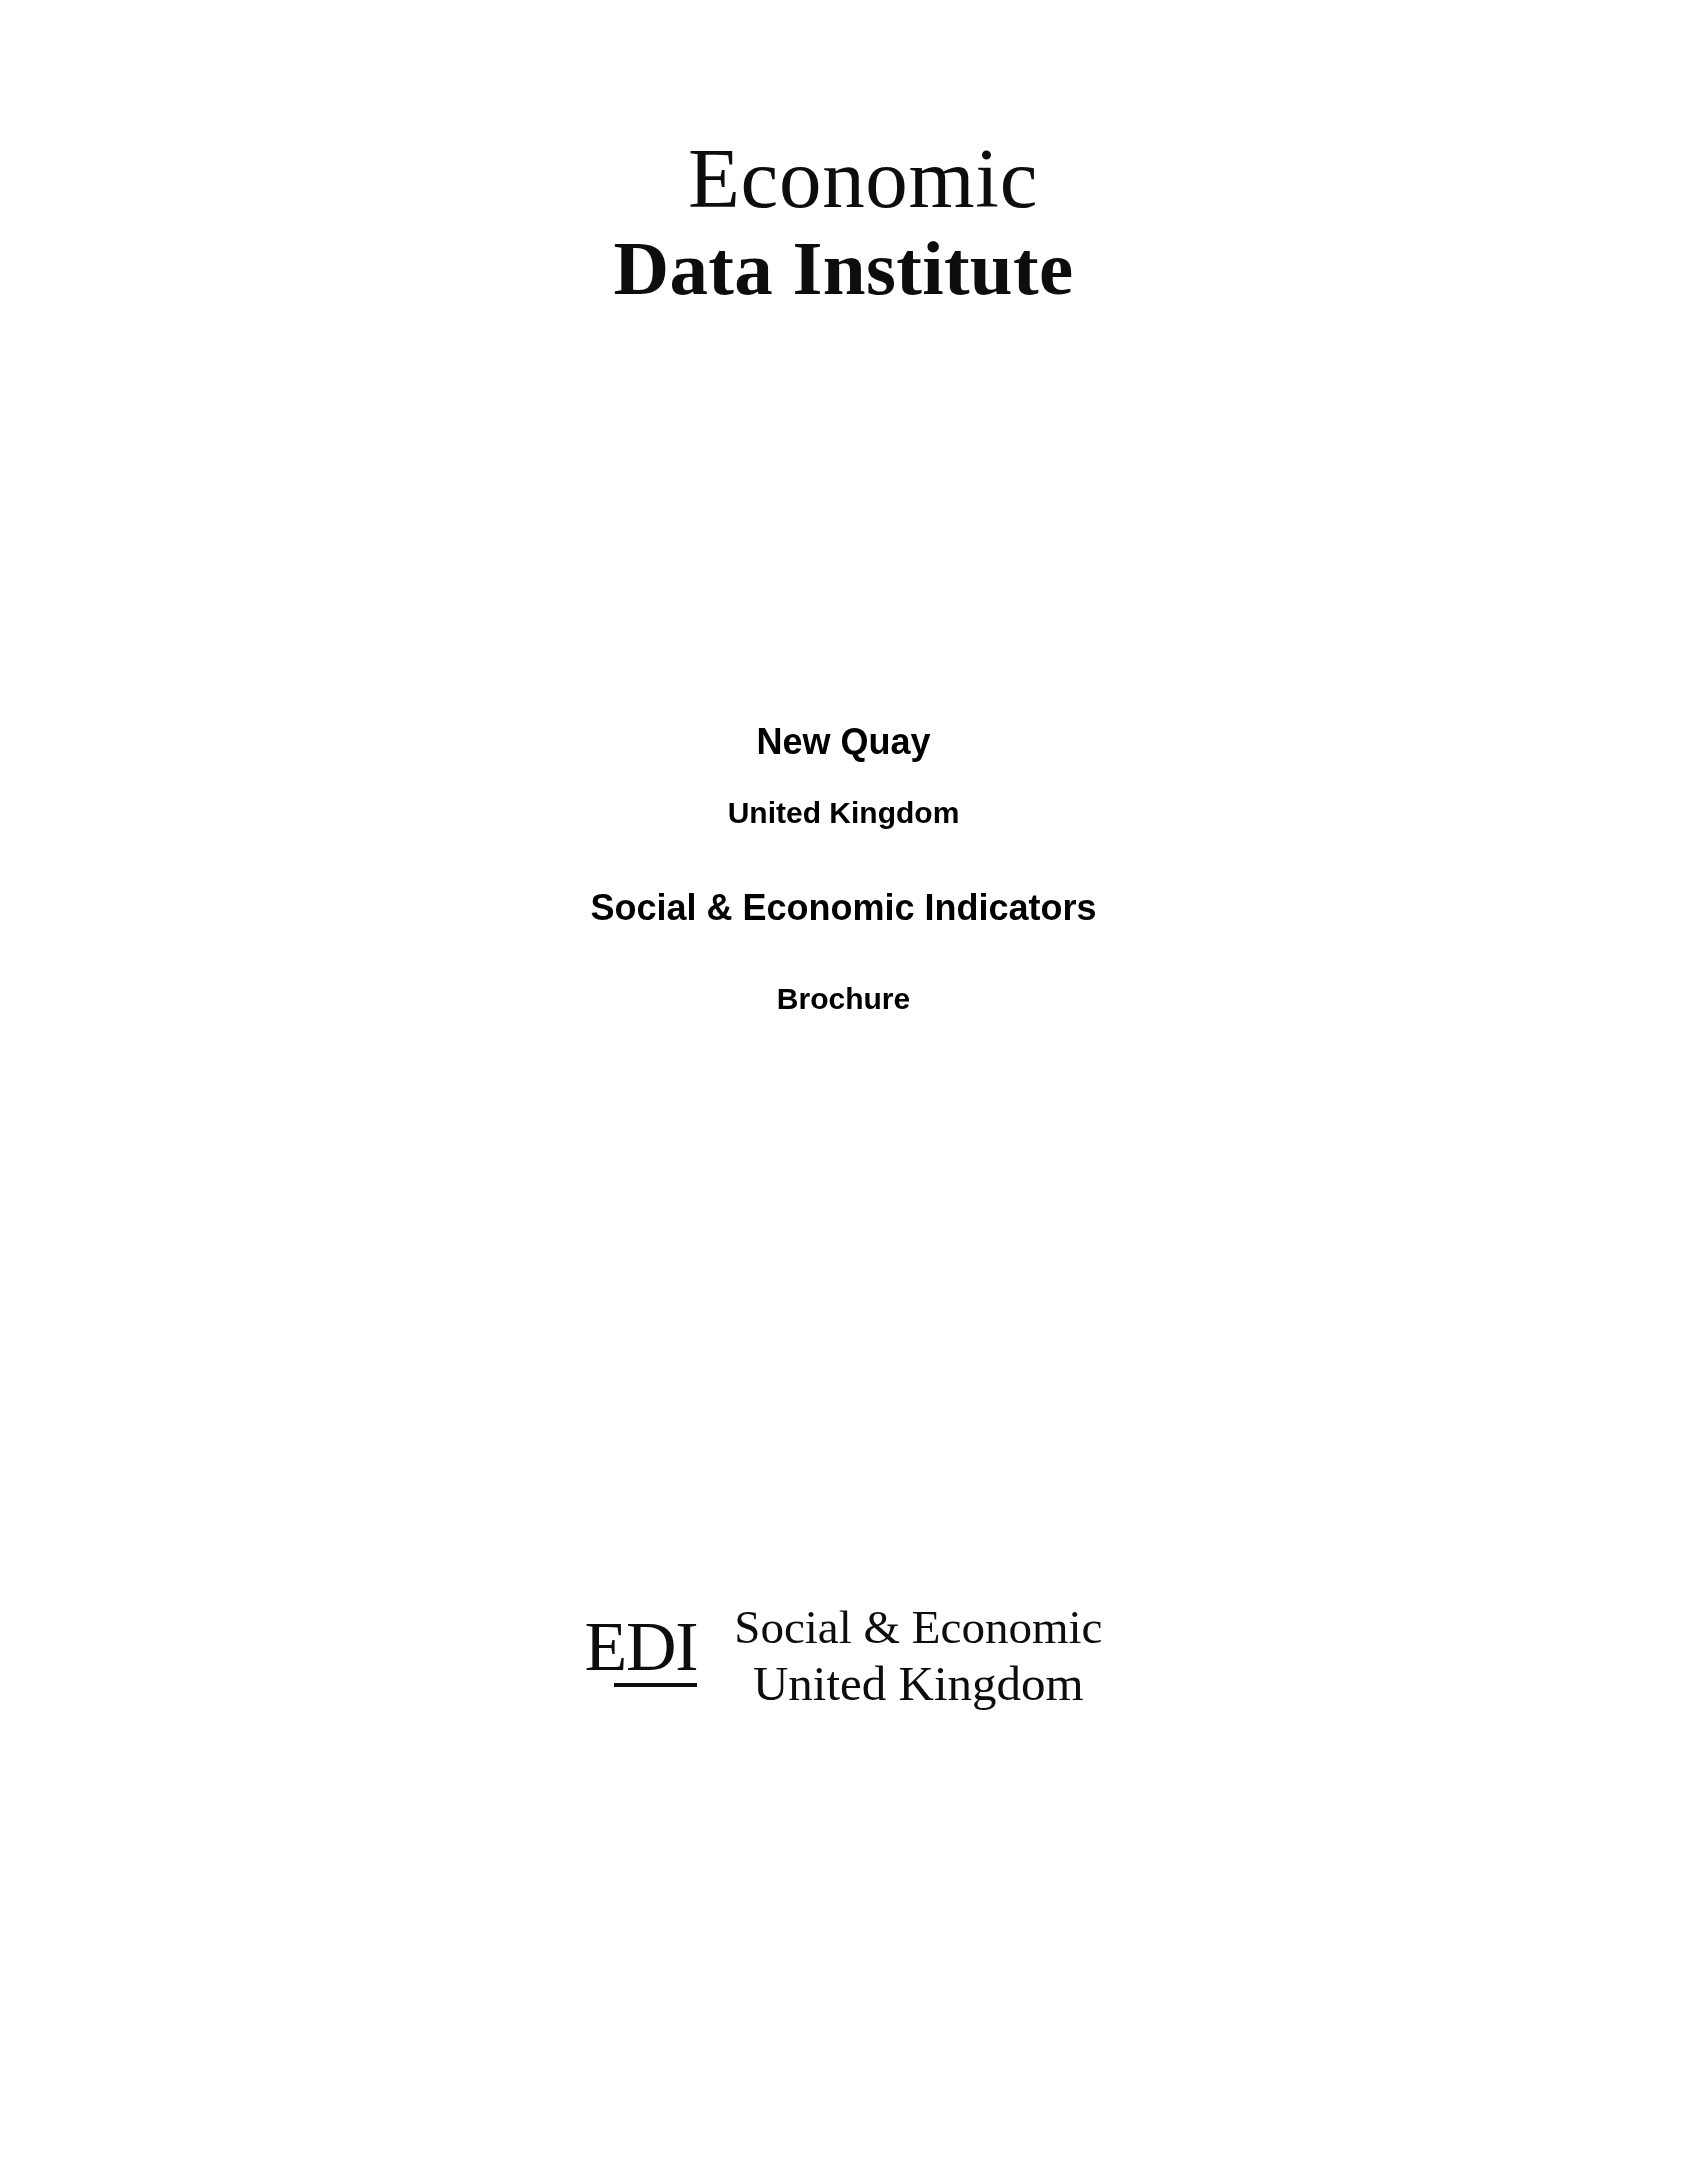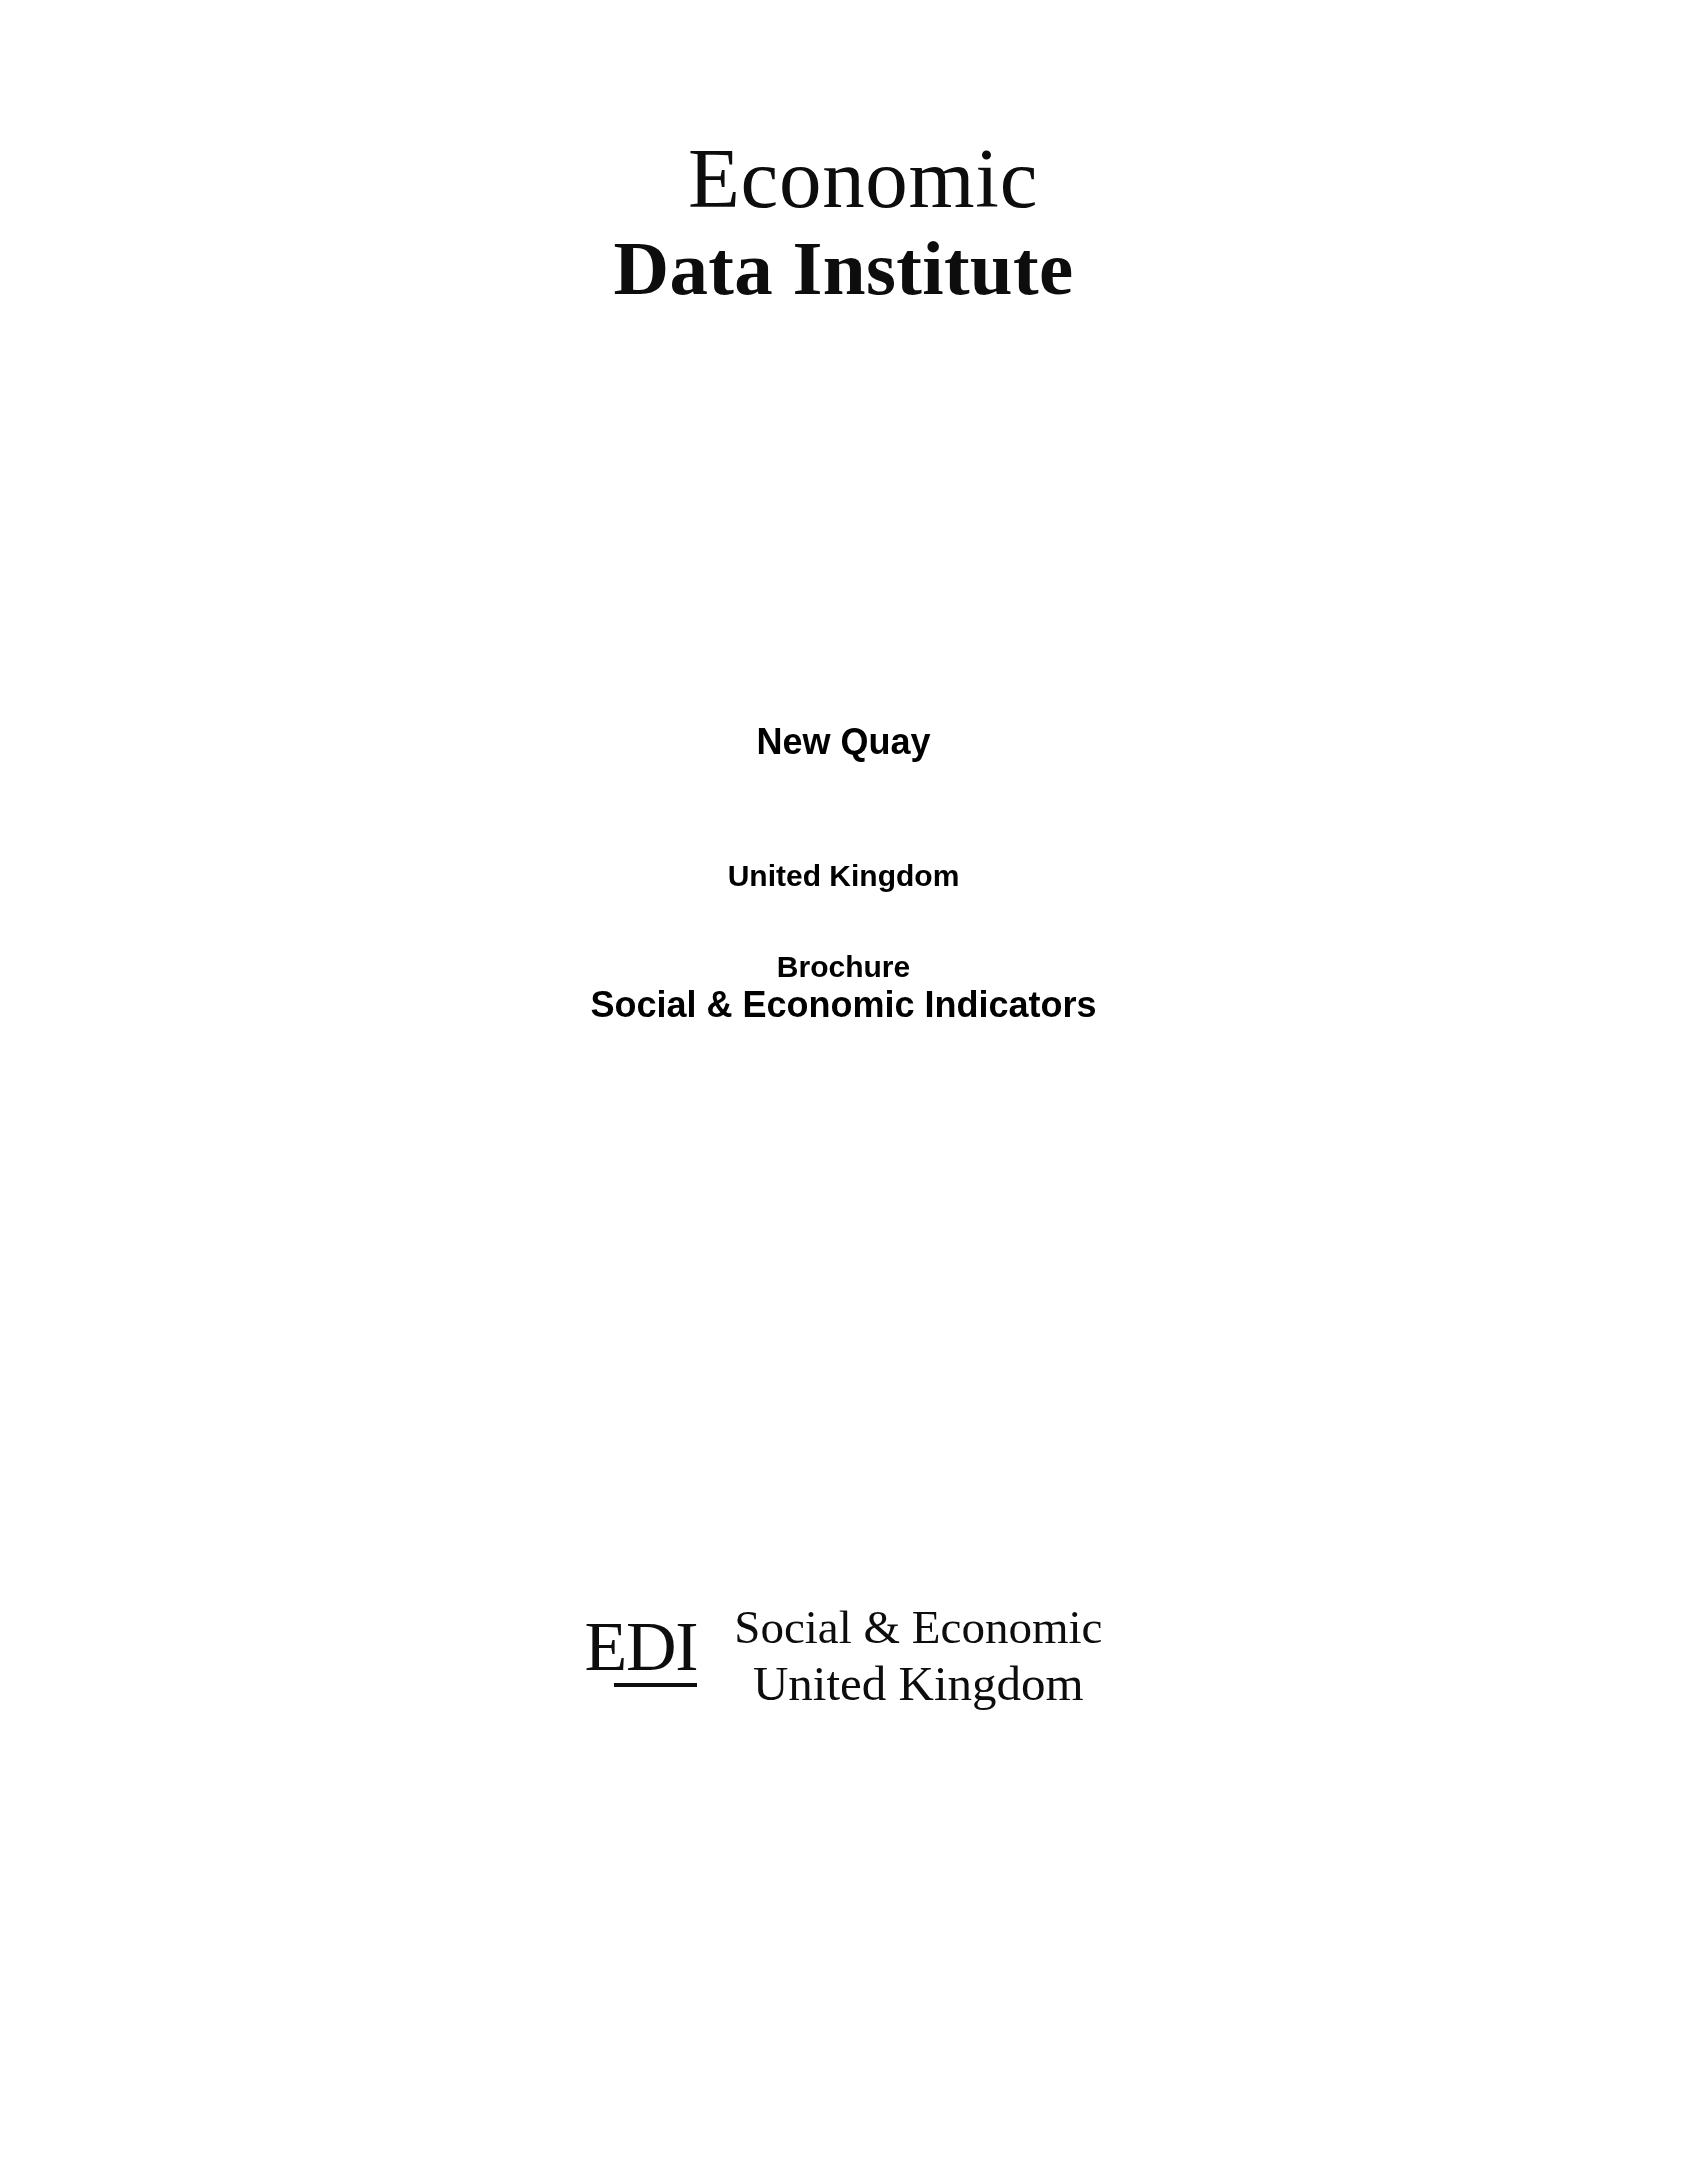--- a/index.html
+++ b/index.html
@@ -57,21 +57,21 @@
     top: 721px;
     left: 0;
     width: 1687px;
     text-align: center;
   }
   .title-line {
     font-weight: bold;
     color: #000000;
     line-height: 1.15;
   }
-  .t-newquay   { font-size: 36px; margin-bottom: 97px; }
+  .t-newquay   { font-size: 36px; margin-bottom: 34px; }
   .t-localarea { font-size: 30px; margin-bottom: 57px; }
   .t-country   { font-size: 30px; margin-bottom: 56px; }
   .t-indicators{ font-size: 36px; margin-bottom: 54px; }
   .t-brochure  { font-size: 30px; }
 
   
   .footer-logo {
     position: absolute;
     top: 1604px;
     left: 0;
@@ -120,22 +120,22 @@
 <div class="page">
 
   <div class="masthead">
     <span class="masthead-line1">Economic</span>
     <span class="masthead-line2">Data Institute</span>
   </div>
 
   <div class="title-block">
     <div class="title-line t-newquay">New Quay</div>
     <div class="title-line t-country">United Kingdom</div>
+    <div class="title-line t-indicators">Social &amp; Economic Indicators</div>
     <div class="title-line t-brochure">Brochure</div>
-    <div class="title-line t-indicators">Social &amp; Economic Indicators</div>
   </div>
 
   <div class="footer-logo">
     <div class="edi-mark">
       <span>EDI</span>
       <span class="edi-underline"></span>
     </div>
     <div class="footer-text">
       <span class="ft-top">Social &amp; Economic</span>
       <span class="ft-bottom">United Kingdom</span>

